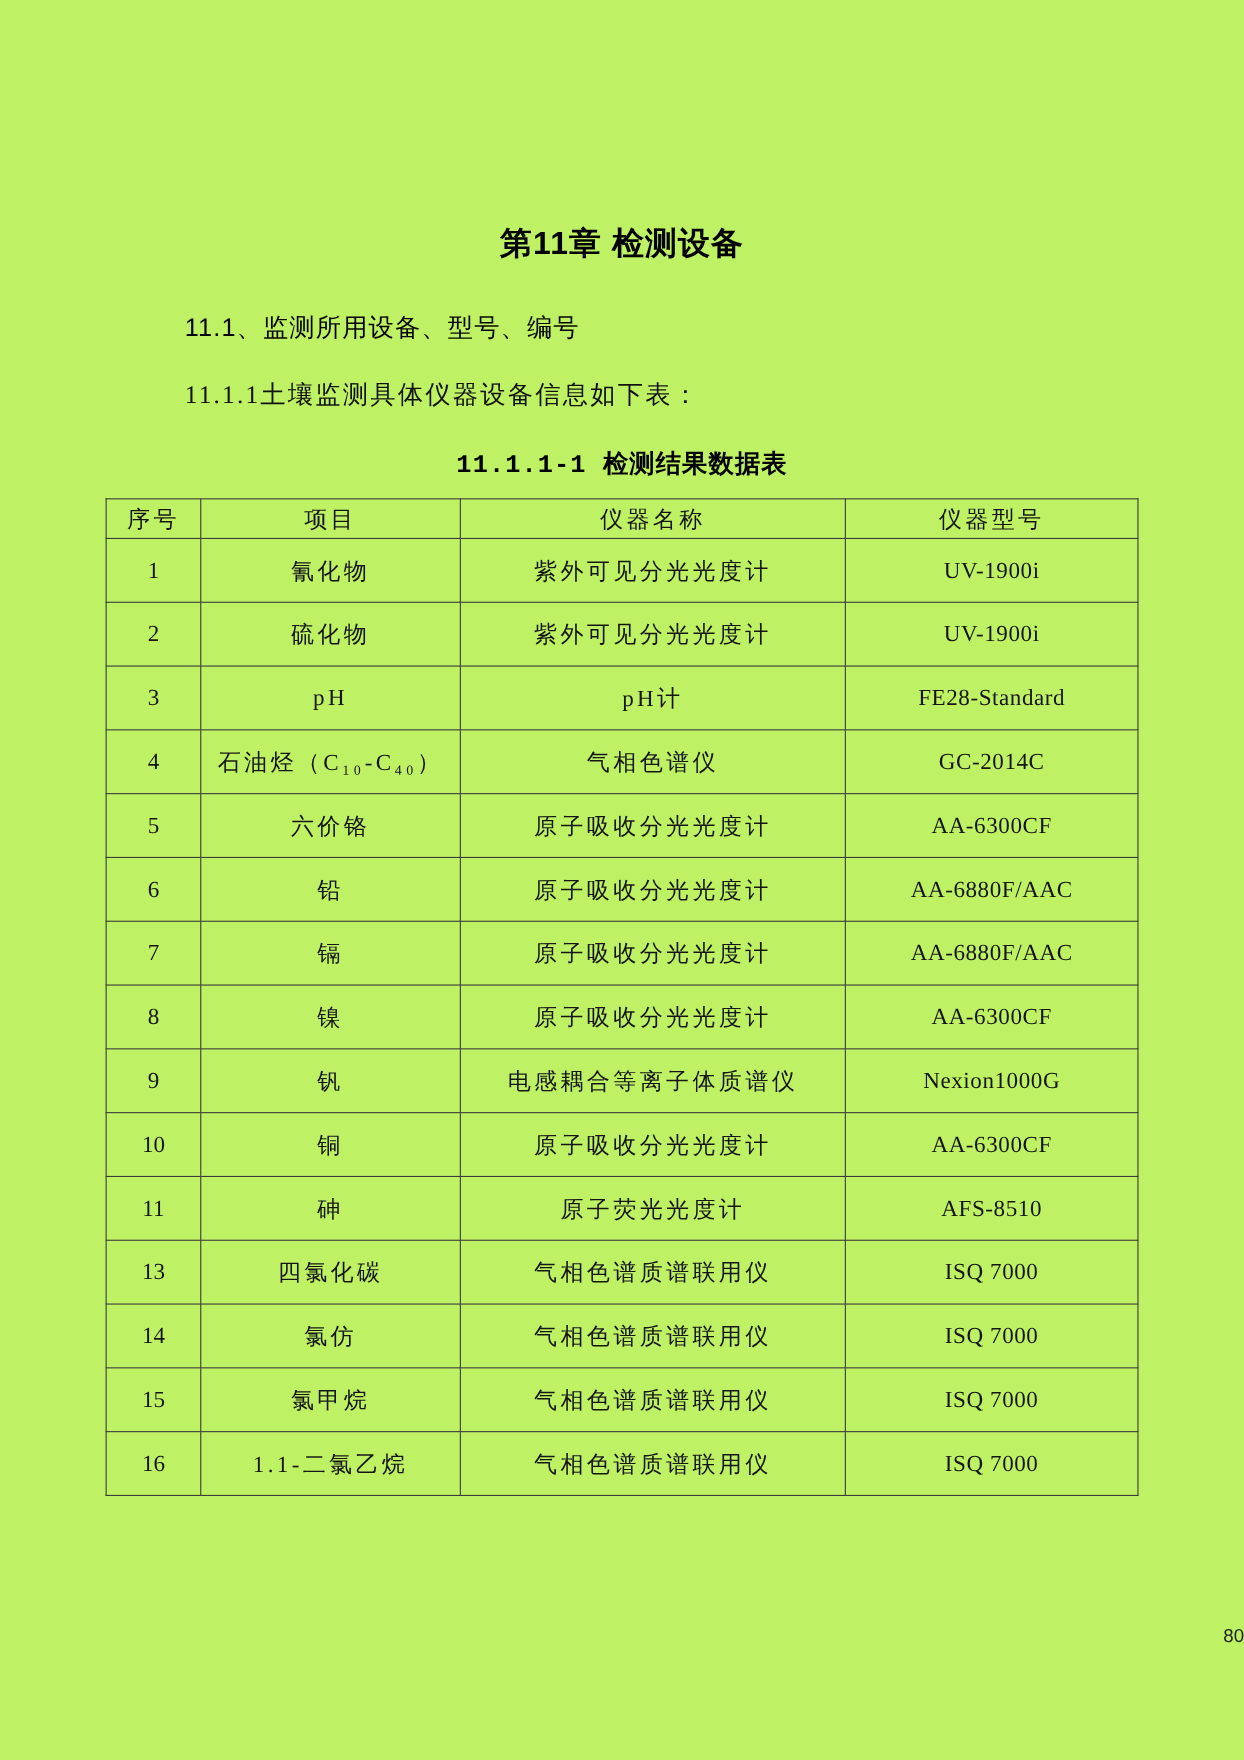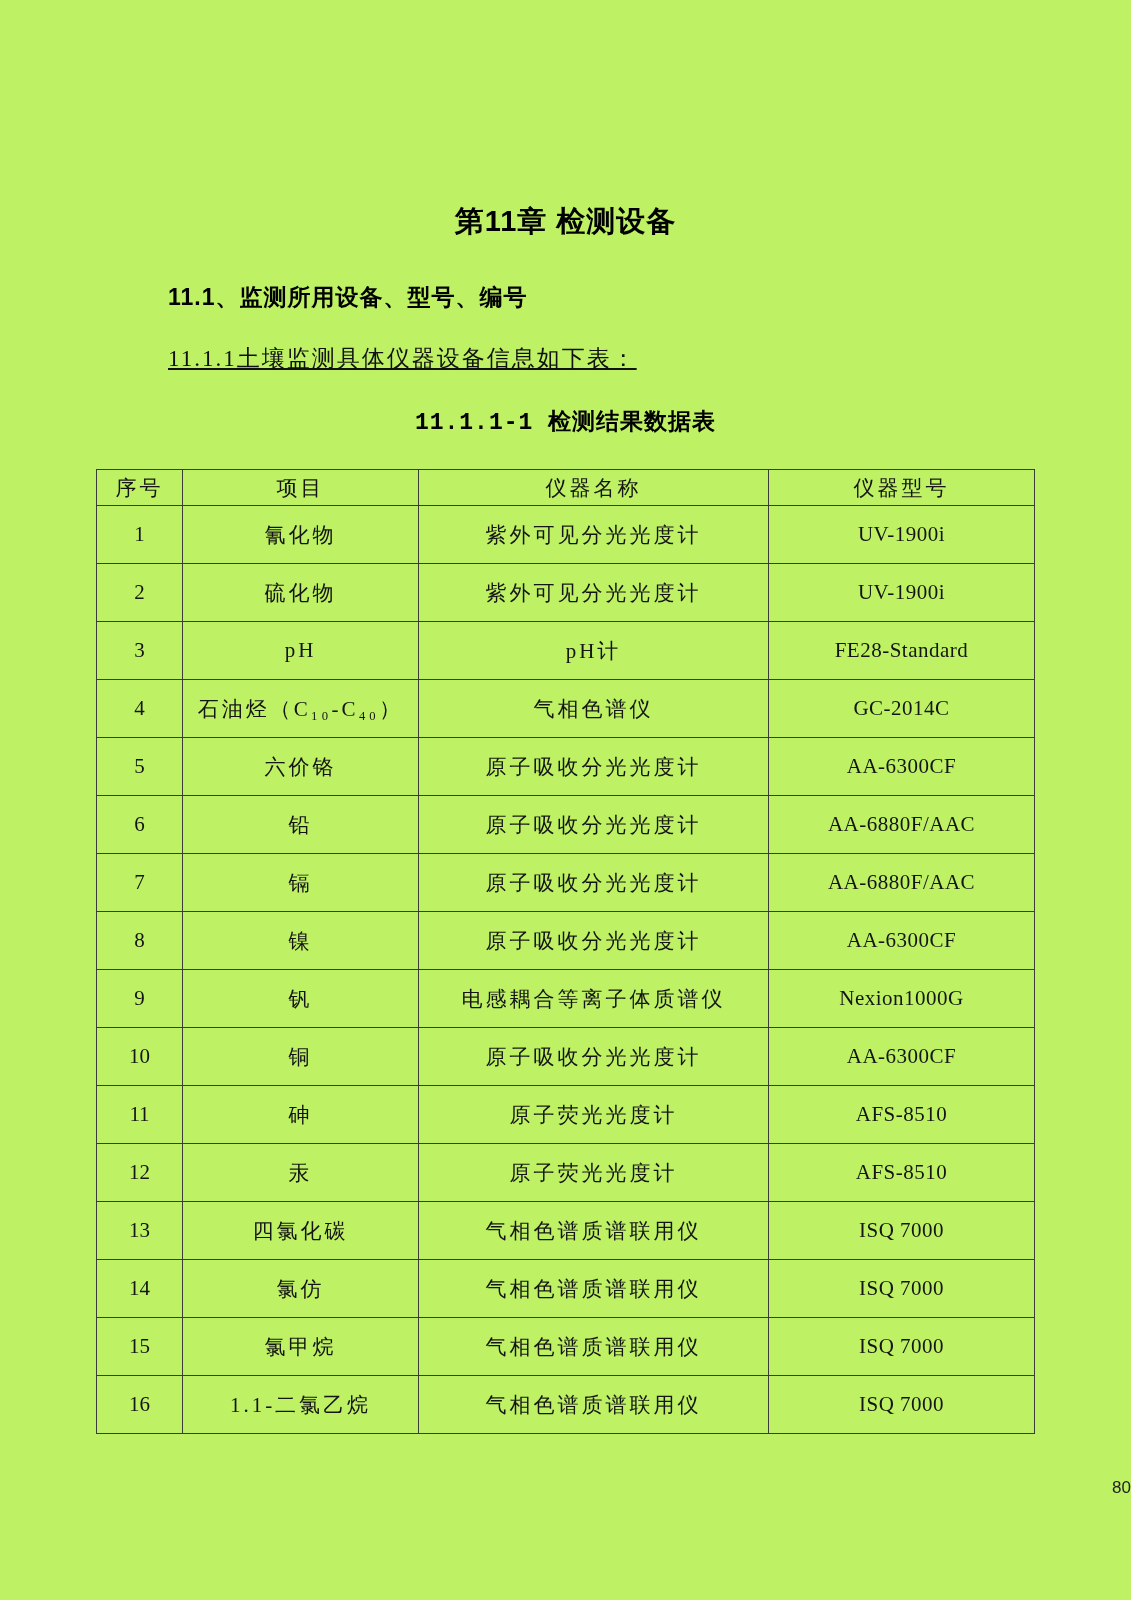--- a/index.html
+++ b/index.html
@@ -22,49 +22,48 @@
     text-align: center;
     font-family: "Liberation Sans", "DejaVu Sans", sans-serif;
     font-weight: bold;
     font-size: 29px;
     letter-spacing: 1px;
     color: #000000;
   }
   .section-heading {
     margin: 40px 0 0 168px;
     font-family: "Liberation Sans", "DejaVu Sans", sans-serif;
-    font-weight: bold;
+    font-weight: normal;
     font-size: 23px;
     letter-spacing: 1px;
     color: #000000;
   }
   .sub-paragraph {
     margin: 30px 0 0 168px;
     font-family: "Liberation Serif", "DejaVu Serif", serif;
     font-weight: normal;
     font-size: 23px;
     letter-spacing: 2px;
     color: #111111;
-    text-decoration: underline;
   }
   .table-caption {
     margin-top: 32px;
     text-align: center;
     font-family: Liberation Mono, monospace;
     font-weight: bold;
     font-size: 23px;
     letter-spacing: 1px;
     color: #000000;
   }
   table.equipment-table {
     border-collapse: collapse;
     table-layout: fixed;
     width: 938px;
     margin-left: 96px;
-    margin-top: 32px;
+    margin-top: 16px;
   }
   table.equipment-table th,
   table.equipment-table td {
     border: 1px solid #3b3b3b;
     text-align: center;
     vertical-align: middle;
     font-size: 21px;
     color: #151515;
     overflow: hidden;
     white-space: nowrap;
@@ -173,26 +172,20 @@
           <td class="col-2">原子吸收分光光度计</td>
           <td class="col-3">AA-6300CF</td>
         </tr>
         <tr>
           <td class="col-0">11</td>
           <td class="col-1">砷</td>
           <td class="col-2">原子荧光光度计</td>
           <td class="col-3">AFS-8510</td>
         </tr>
         <tr>
-          <td class="col-0">12</td>
-          <td class="col-1">汞</td>
-          <td class="col-2">原子荧光光度计</td>
-          <td class="col-3">AFS-8510</td>
-        </tr>
-        <tr>
           <td class="col-0">13</td>
           <td class="col-1">四氯化碳</td>
           <td class="col-2">气相色谱质谱联用仪</td>
           <td class="col-3">ISQ 7000</td>
         </tr>
         <tr>
           <td class="col-0">14</td>
           <td class="col-1">氯仿</td>
           <td class="col-2">气相色谱质谱联用仪</td>
           <td class="col-3">ISQ 7000</td>

